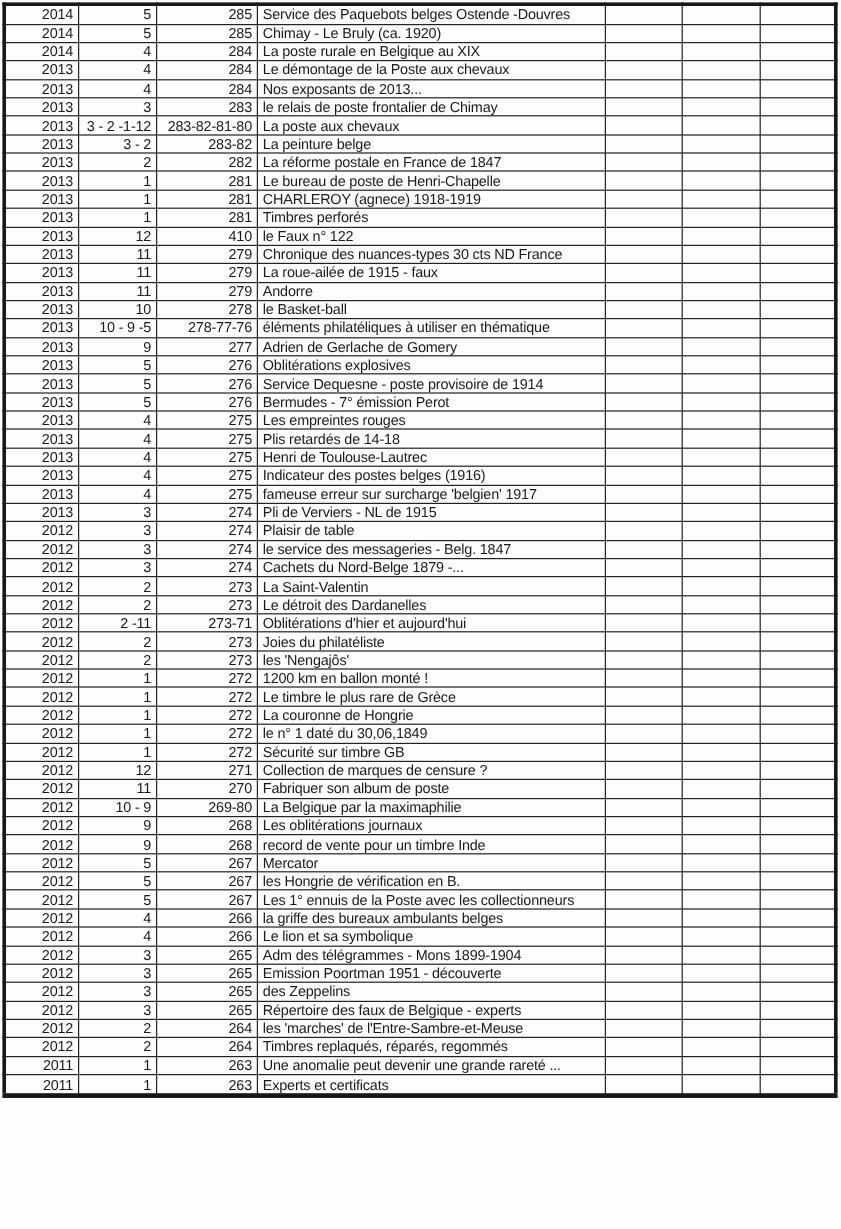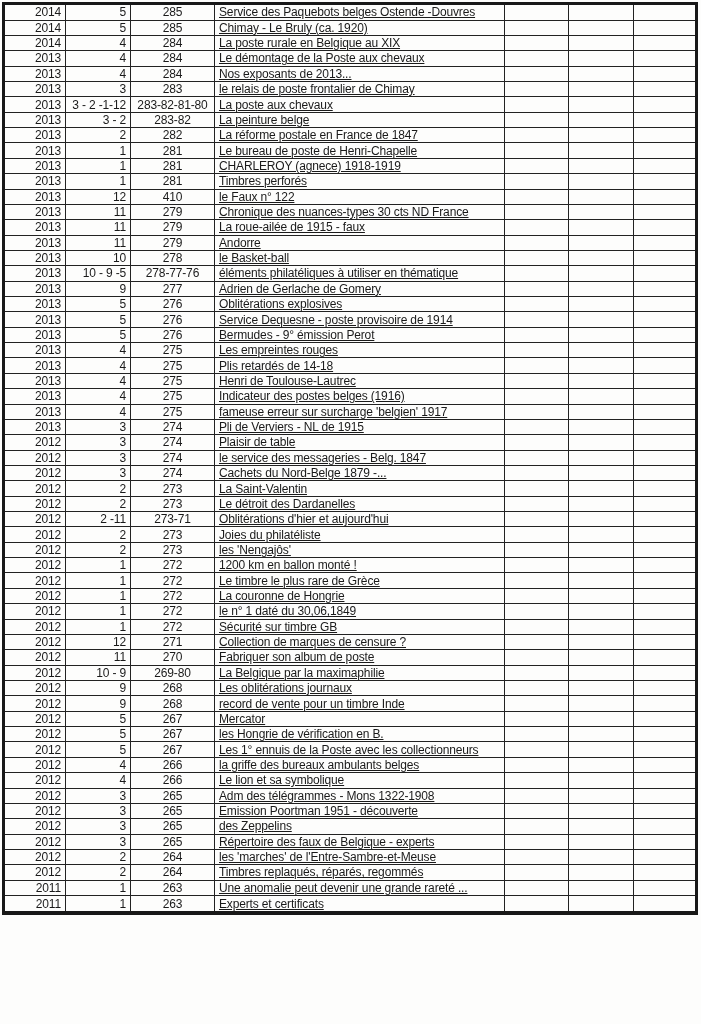--- a/index.html
+++ b/index.html
@@ -31,22 +31,22 @@
     line-height: 1;
     color: #1a1a1a;
     padding: 0 4px;
     white-space: nowrap;
     overflow: hidden;
     letter-spacing: -0.15px;
     vertical-align: middle;
   }
   td.col-year   { text-align: right; padding-right: 5px; }
   td.col-month  { text-align: right; padding-right: 6px; }
-  td.col-issue  { text-align: center; padding-right: 4px; }
-  td.col-title  { text-align: left;  padding-left: 4px; text-decoration: underline; }
+  td.col-issue  { text-align: right; padding-right: 4px; }
+  td.col-title  { text-align: left;  padding-left: 4px; }
   td.col-blank  { }
 </style>
 </head>
 <body>
 
 <table class="index-table">
   <colgroup>
     <col style="width:62px">
     <col style="width:65px">
     <col style="width:84px">
@@ -242,21 +242,21 @@
         <td class="col-issue">276</td>
         <td class="col-title">Service Dequesne - poste provisoire de 1914</td>
         <td class="col-blank"></td>
         <td class="col-blank"></td>
         <td class="col-blank"></td>
       </tr>
       <tr>
         <td class="col-year">2013</td>
         <td class="col-month">5</td>
         <td class="col-issue">276</td>
-        <td class="col-title">Bermudes - 9° émission Perot</td>
+        <td class="col-title">Bermudes - 7° émission Perot</td>
         <td class="col-blank"></td>
         <td class="col-blank"></td>
         <td class="col-blank"></td>
       </tr>
       <tr>
         <td class="col-year">2013</td>
         <td class="col-month">4</td>
         <td class="col-issue">275</td>
         <td class="col-title">Les empreintes rouges</td>
         <td class="col-blank"></td>
@@ -512,21 +512,21 @@
         <td class="col-issue">266</td>
         <td class="col-title">Le lion et sa symbolique</td>
         <td class="col-blank"></td>
         <td class="col-blank"></td>
         <td class="col-blank"></td>
       </tr>
       <tr>
         <td class="col-year">2012</td>
         <td class="col-month">3</td>
         <td class="col-issue">265</td>
-        <td class="col-title">Adm des télégrammes - Mons 1322-1908</td>
+        <td class="col-title">Adm des télégrammes - Mons 1899-1904</td>
         <td class="col-blank"></td>
         <td class="col-blank"></td>
         <td class="col-blank"></td>
       </tr>
       <tr>
         <td class="col-year">2012</td>
         <td class="col-month">3</td>
         <td class="col-issue">265</td>
         <td class="col-title">Emission Poortman 1951 - découverte</td>
         <td class="col-blank"></td>

